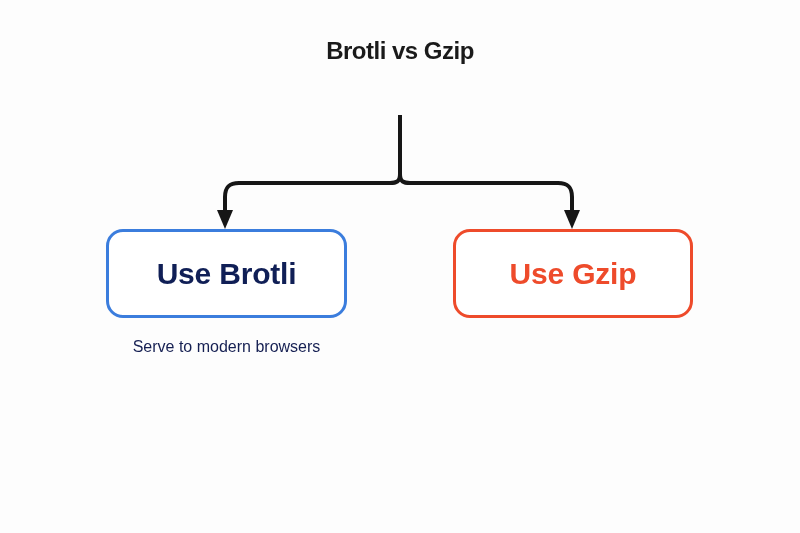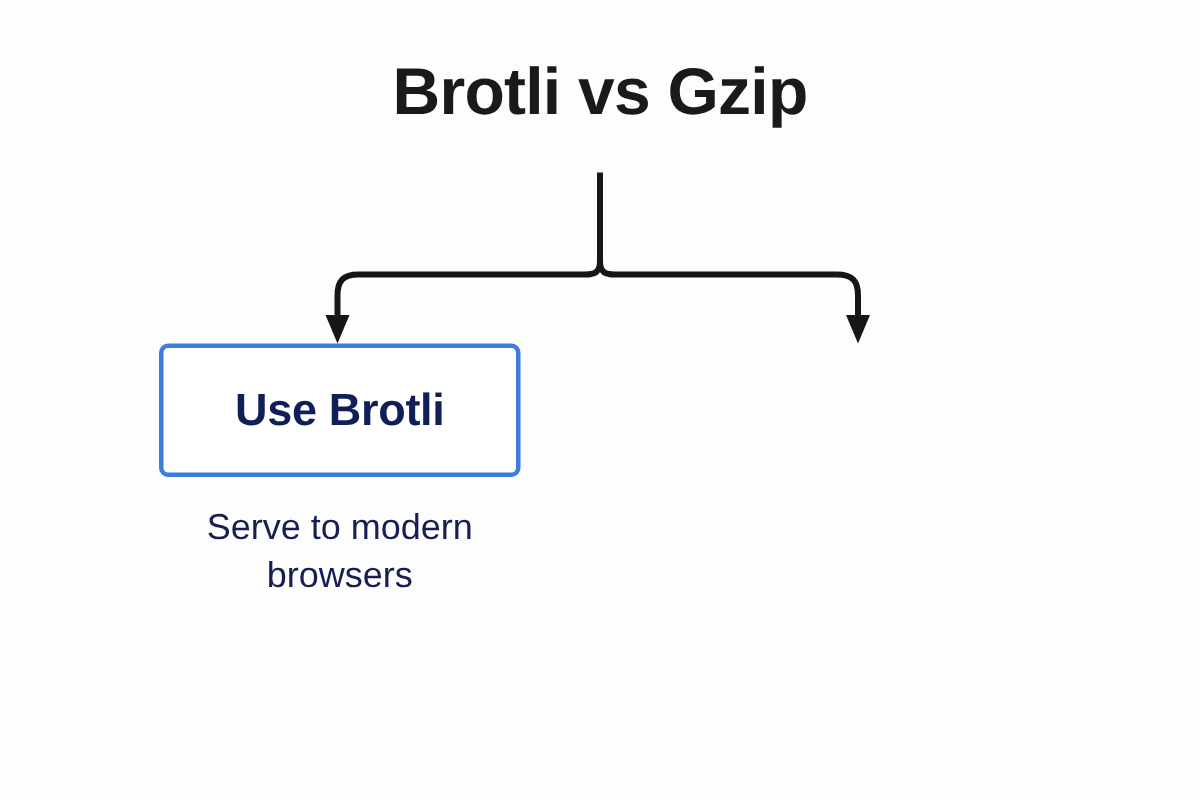--- a/index.html
+++ b/index.html
@@ -20,21 +20,21 @@
     background: #fdfdfd;
   }
 
   
   #diagram-title {
     position: absolute;
     left: 0;
     top: 38px;
     width: 800px;
     text-align: center;
-    font-size: 44px;
+    font-size: 24px;
     font-weight: bold;
     letter-spacing: -0.5px;
     color: #1a1a1a;
     line-height: 1.1;
     white-space: nowrap;
   }
 
   
   #connector-svg {
     position: absolute;
@@ -45,21 +45,21 @@
     pointer-events: none;
   }
 
   
   .branch-box {
     position: absolute;
     box-sizing: border-box;
     background: #ffffff;
     border-style: solid;
     border-width: 3px;
-    border-radius: 6px;
+    border-radius: 17px;
     display: flex;
     align-items: center;
     justify-content: center;
   }
   .branch-label {
     font-size: 30px;
     font-weight: bold;
     letter-spacing: -0.2px;
     white-space: nowrap;
   }
@@ -79,21 +79,21 @@
     width: 240px;
     height: 89px;
     border-color: #ee4b2b;
   }
   #box-gzip .branch-label { color: #ee4b2b; }
 
   
   .branch-caption {
     position: absolute;
     text-align: center;
-    font-size: 24px;
+    font-size: 16px;
     font-weight: normal;
     line-height: 1.35;
     top: 336px;
   }
   #caption-brotli {
     left: 106px;
     width: 241px;
     color: #151f52;
   }
   #caption-gzip {
@@ -126,17 +126,20 @@
 
     <polygon points="225,229 217,210 233,210" fill="#161616"></polygon>
 
     <polygon points="572,229 564,210 580,210" fill="#161616"></polygon>
   </svg>
 
   <div id="box-brotli" class="branch-box">
     <span class="branch-label">Use Brotli</span>
   </div>
 
+  <div id="box-gzip" class="branch-box">
+    <span class="branch-label">Use Gzip</span>
+  </div>
 
   <div id="caption-brotli" class="branch-caption">Serve to modern browsers</div>
 
 
 </div>
 
 </body></html>

